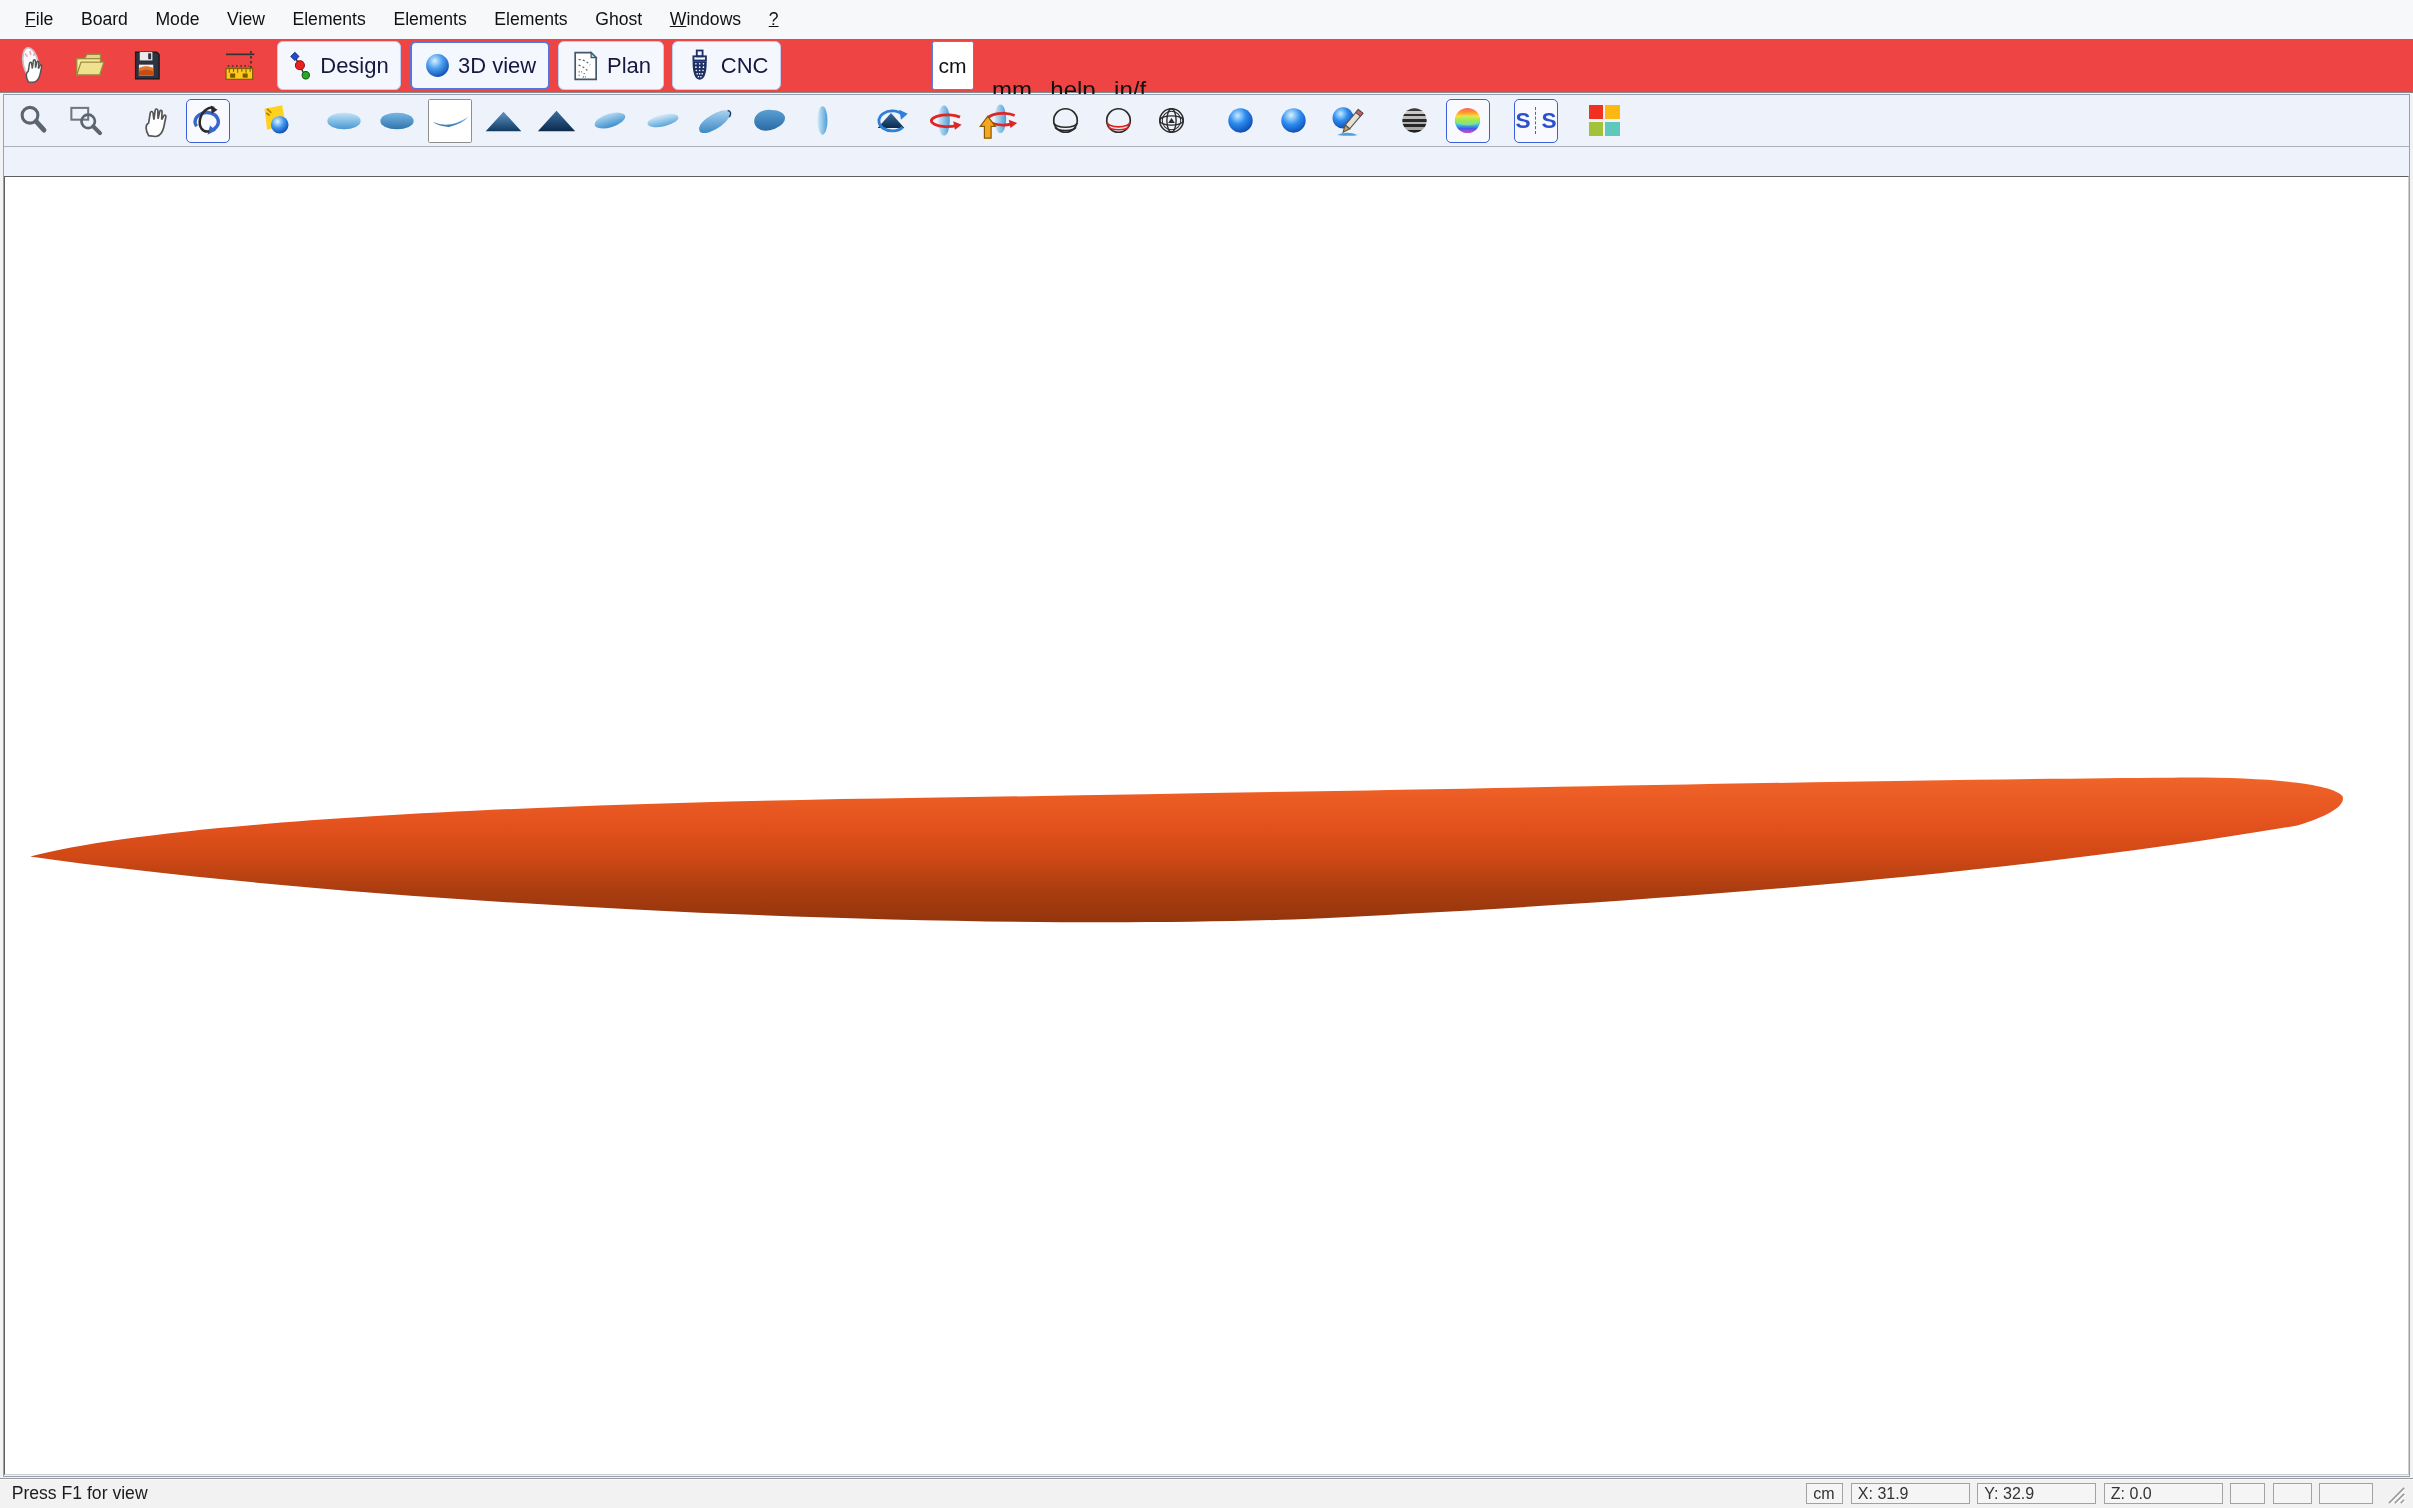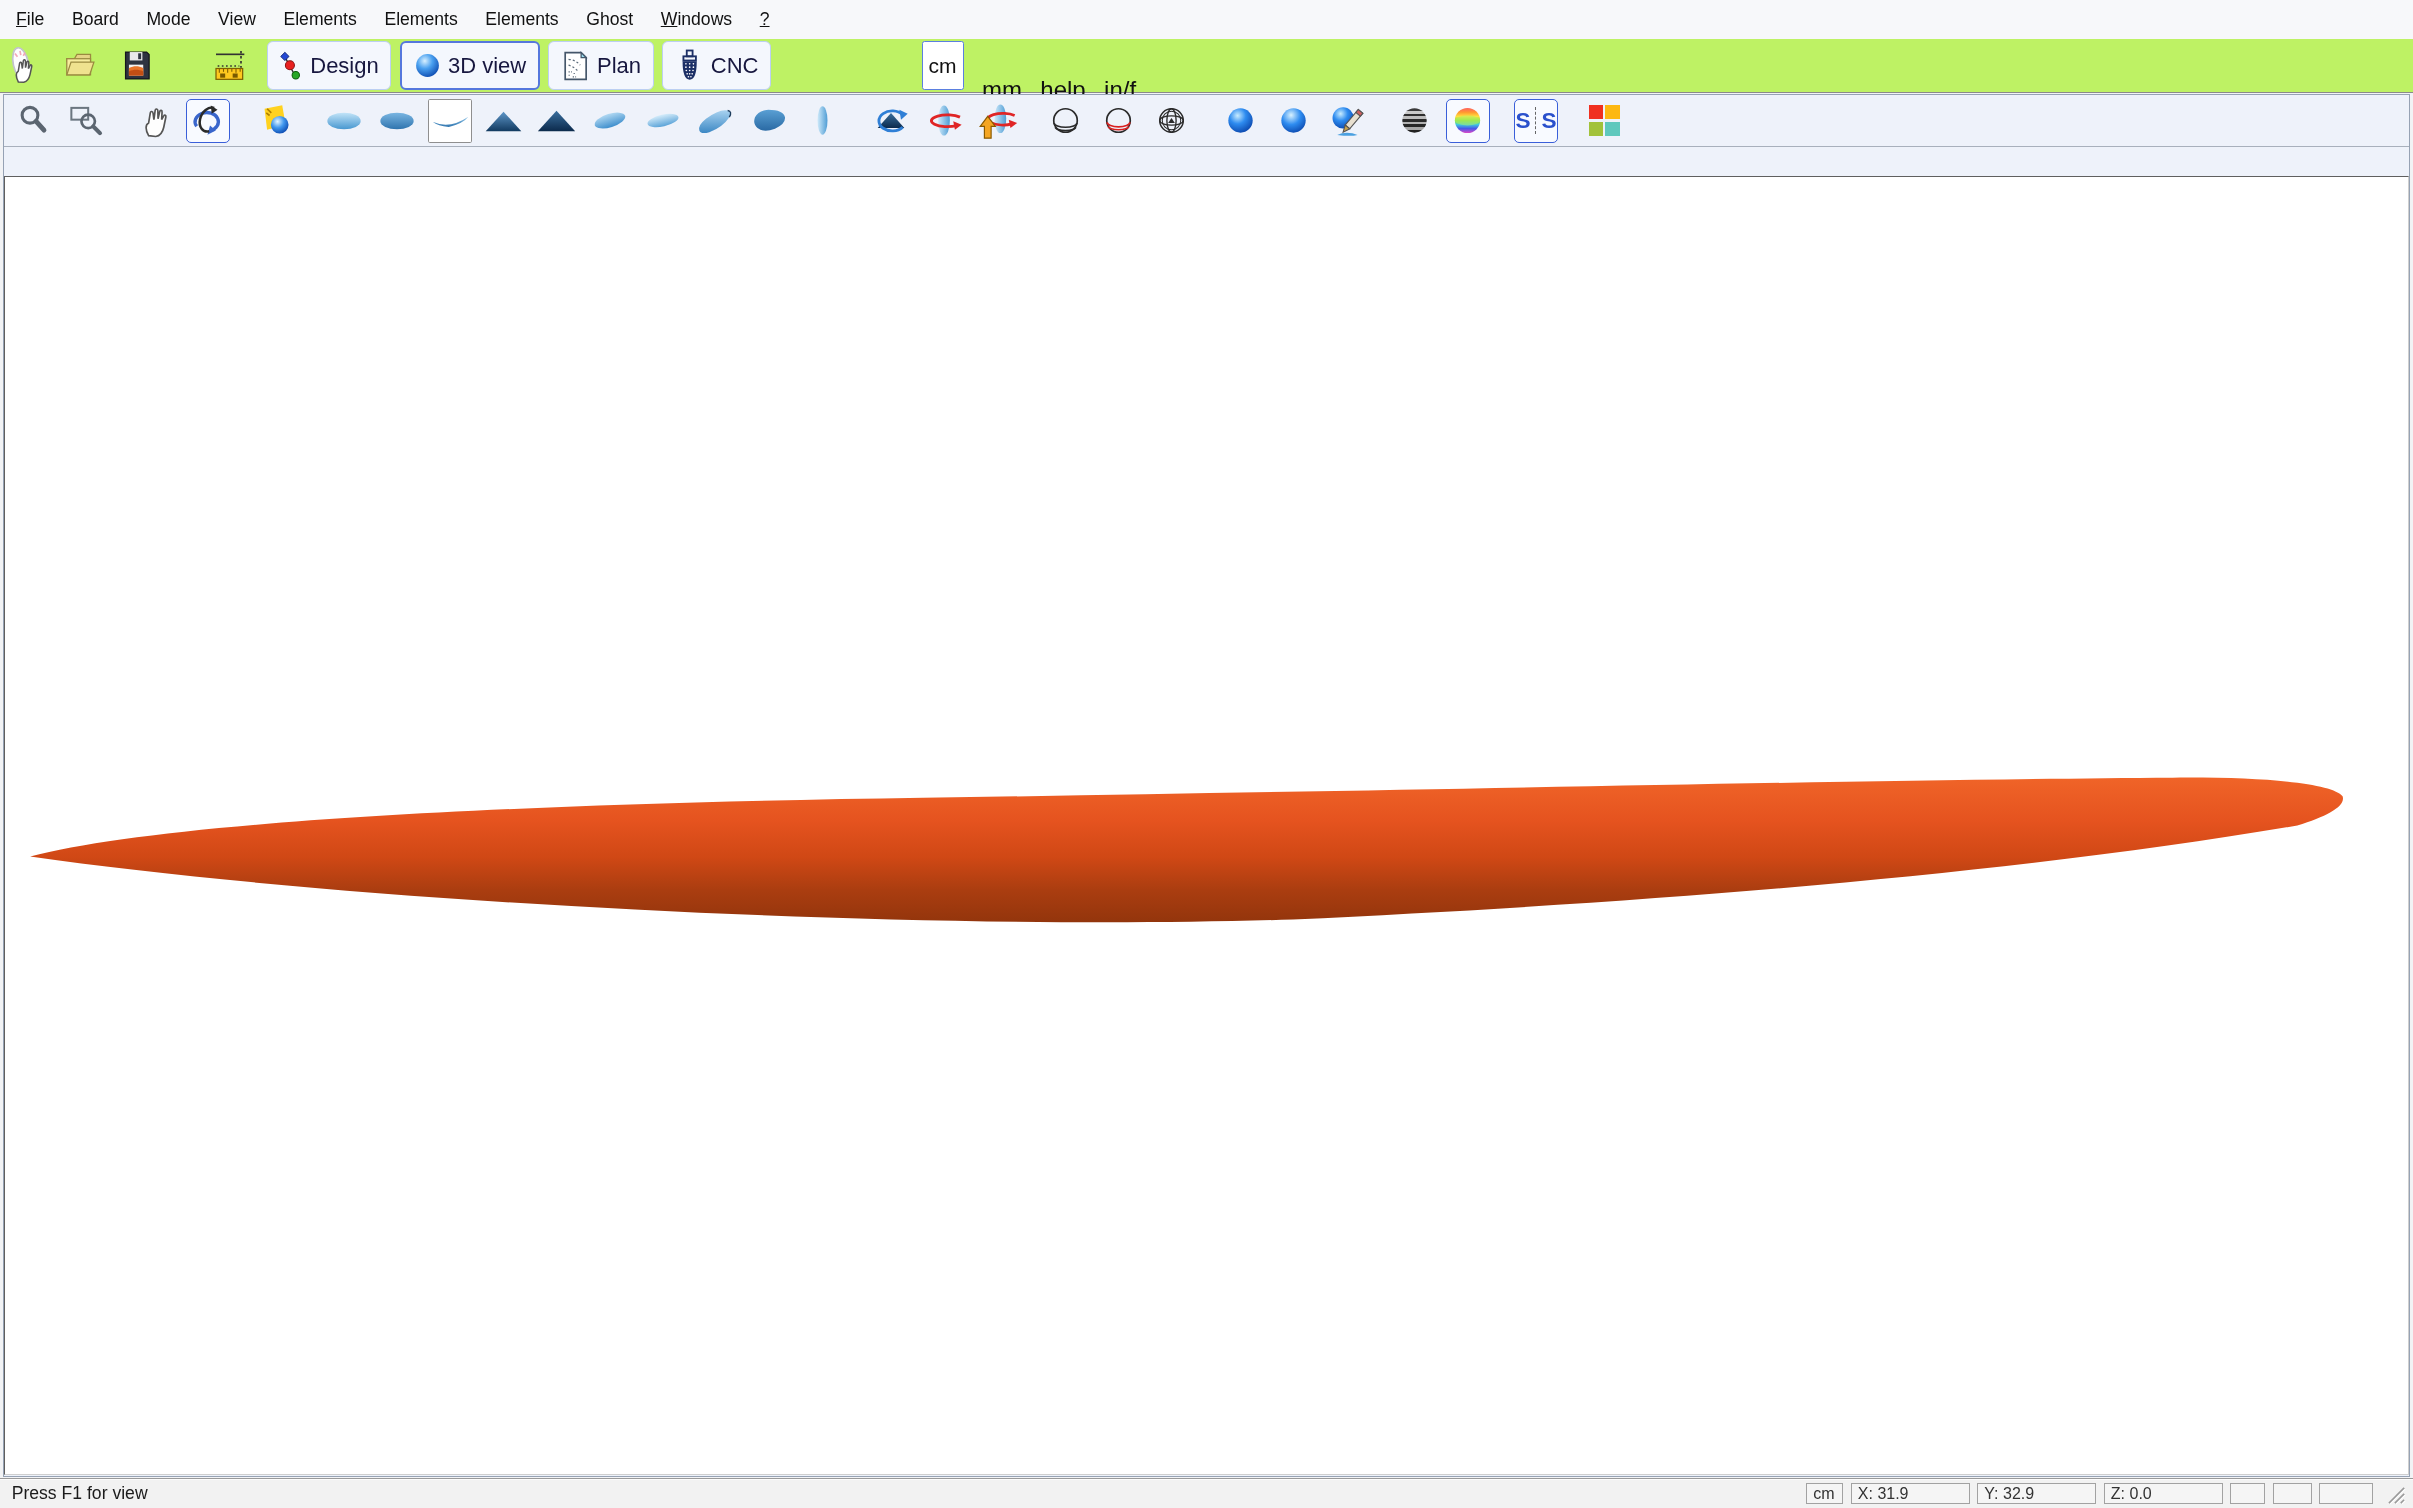--- a/index.html
+++ b/index.html
@@ -1,24 +1,24 @@
 <!DOCTYPE html>
 <html style="font-size:13.4px"><head>
 <meta charset="utf-8">
 <style>
   html,body{margin:0;padding:0;width:2413px;height:1508px;overflow:hidden;
     font-family:"Liberation Sans","DejaVu Sans",sans-serif;background:#f2f3f5;}
   
   #menubar{position:absolute;left:0;top:0;width:2413px;height:39px;background:#f7f8fa;
-    display:flex;align-items:center;padding-left:16px;box-sizing:border-box;}
+    display:flex;align-items:center;padding-left:25px;box-sizing:border-box;}
   .menu-item{font-size:17.6px;color:#111;padding:0 14.2px 0 0;margin-right:13.4px;cursor:default;white-space:nowrap;}
   .menu-item .u{text-decoration:underline;}
   
-  #toolbar1{position:absolute;left:0;top:39px;width:2413px;height:54px;background:#bef264;
-    border-bottom:1.7px solid #8a8a8a;display:flex;align-items:center;box-sizing:border-box;padding-left:0;}
+  #toolbar1{position:absolute;left:0;top:39px;width:2413px;height:54px;background:#ef4444;
+    border-bottom:1.7px solid #8a8a8a;display:flex;align-items:center;box-sizing:border-box;padding-left:10px;}
   .t1icon{width:44px;height:45px;display:flex;align-items:center;justify-content:center;margin-right:13.4px;}
   .gap40{margin-left:37px;}
   .mode-btn{height:49px;min-width:101px;margin-right:8.4px;display:flex;align-items:center;justify-content:center;
     gap:7.5px;background:#f4f7fd;border:1.7px solid #bccff2;border-radius:5.9px;padding:0 11.7px;box-sizing:border-box;}
   .mode-btn.active{border:2.5px solid #5577dd;}
   .mode-btn span{font-size:22px;color:#17173f;}
   .units{display:flex;align-items:center;margin-left:142px;}
   .unit-box{width:40px;height:47px;border:1.7px solid #5b7fe0;background:#fff;border-radius:2.5px;
     display:flex;align-items:center;justify-content:center;font-size:21px;color:#111;}
   .unit-lbl{font-size:24px;color:#111;margin-left:18.4px;margin-top:48px;}

